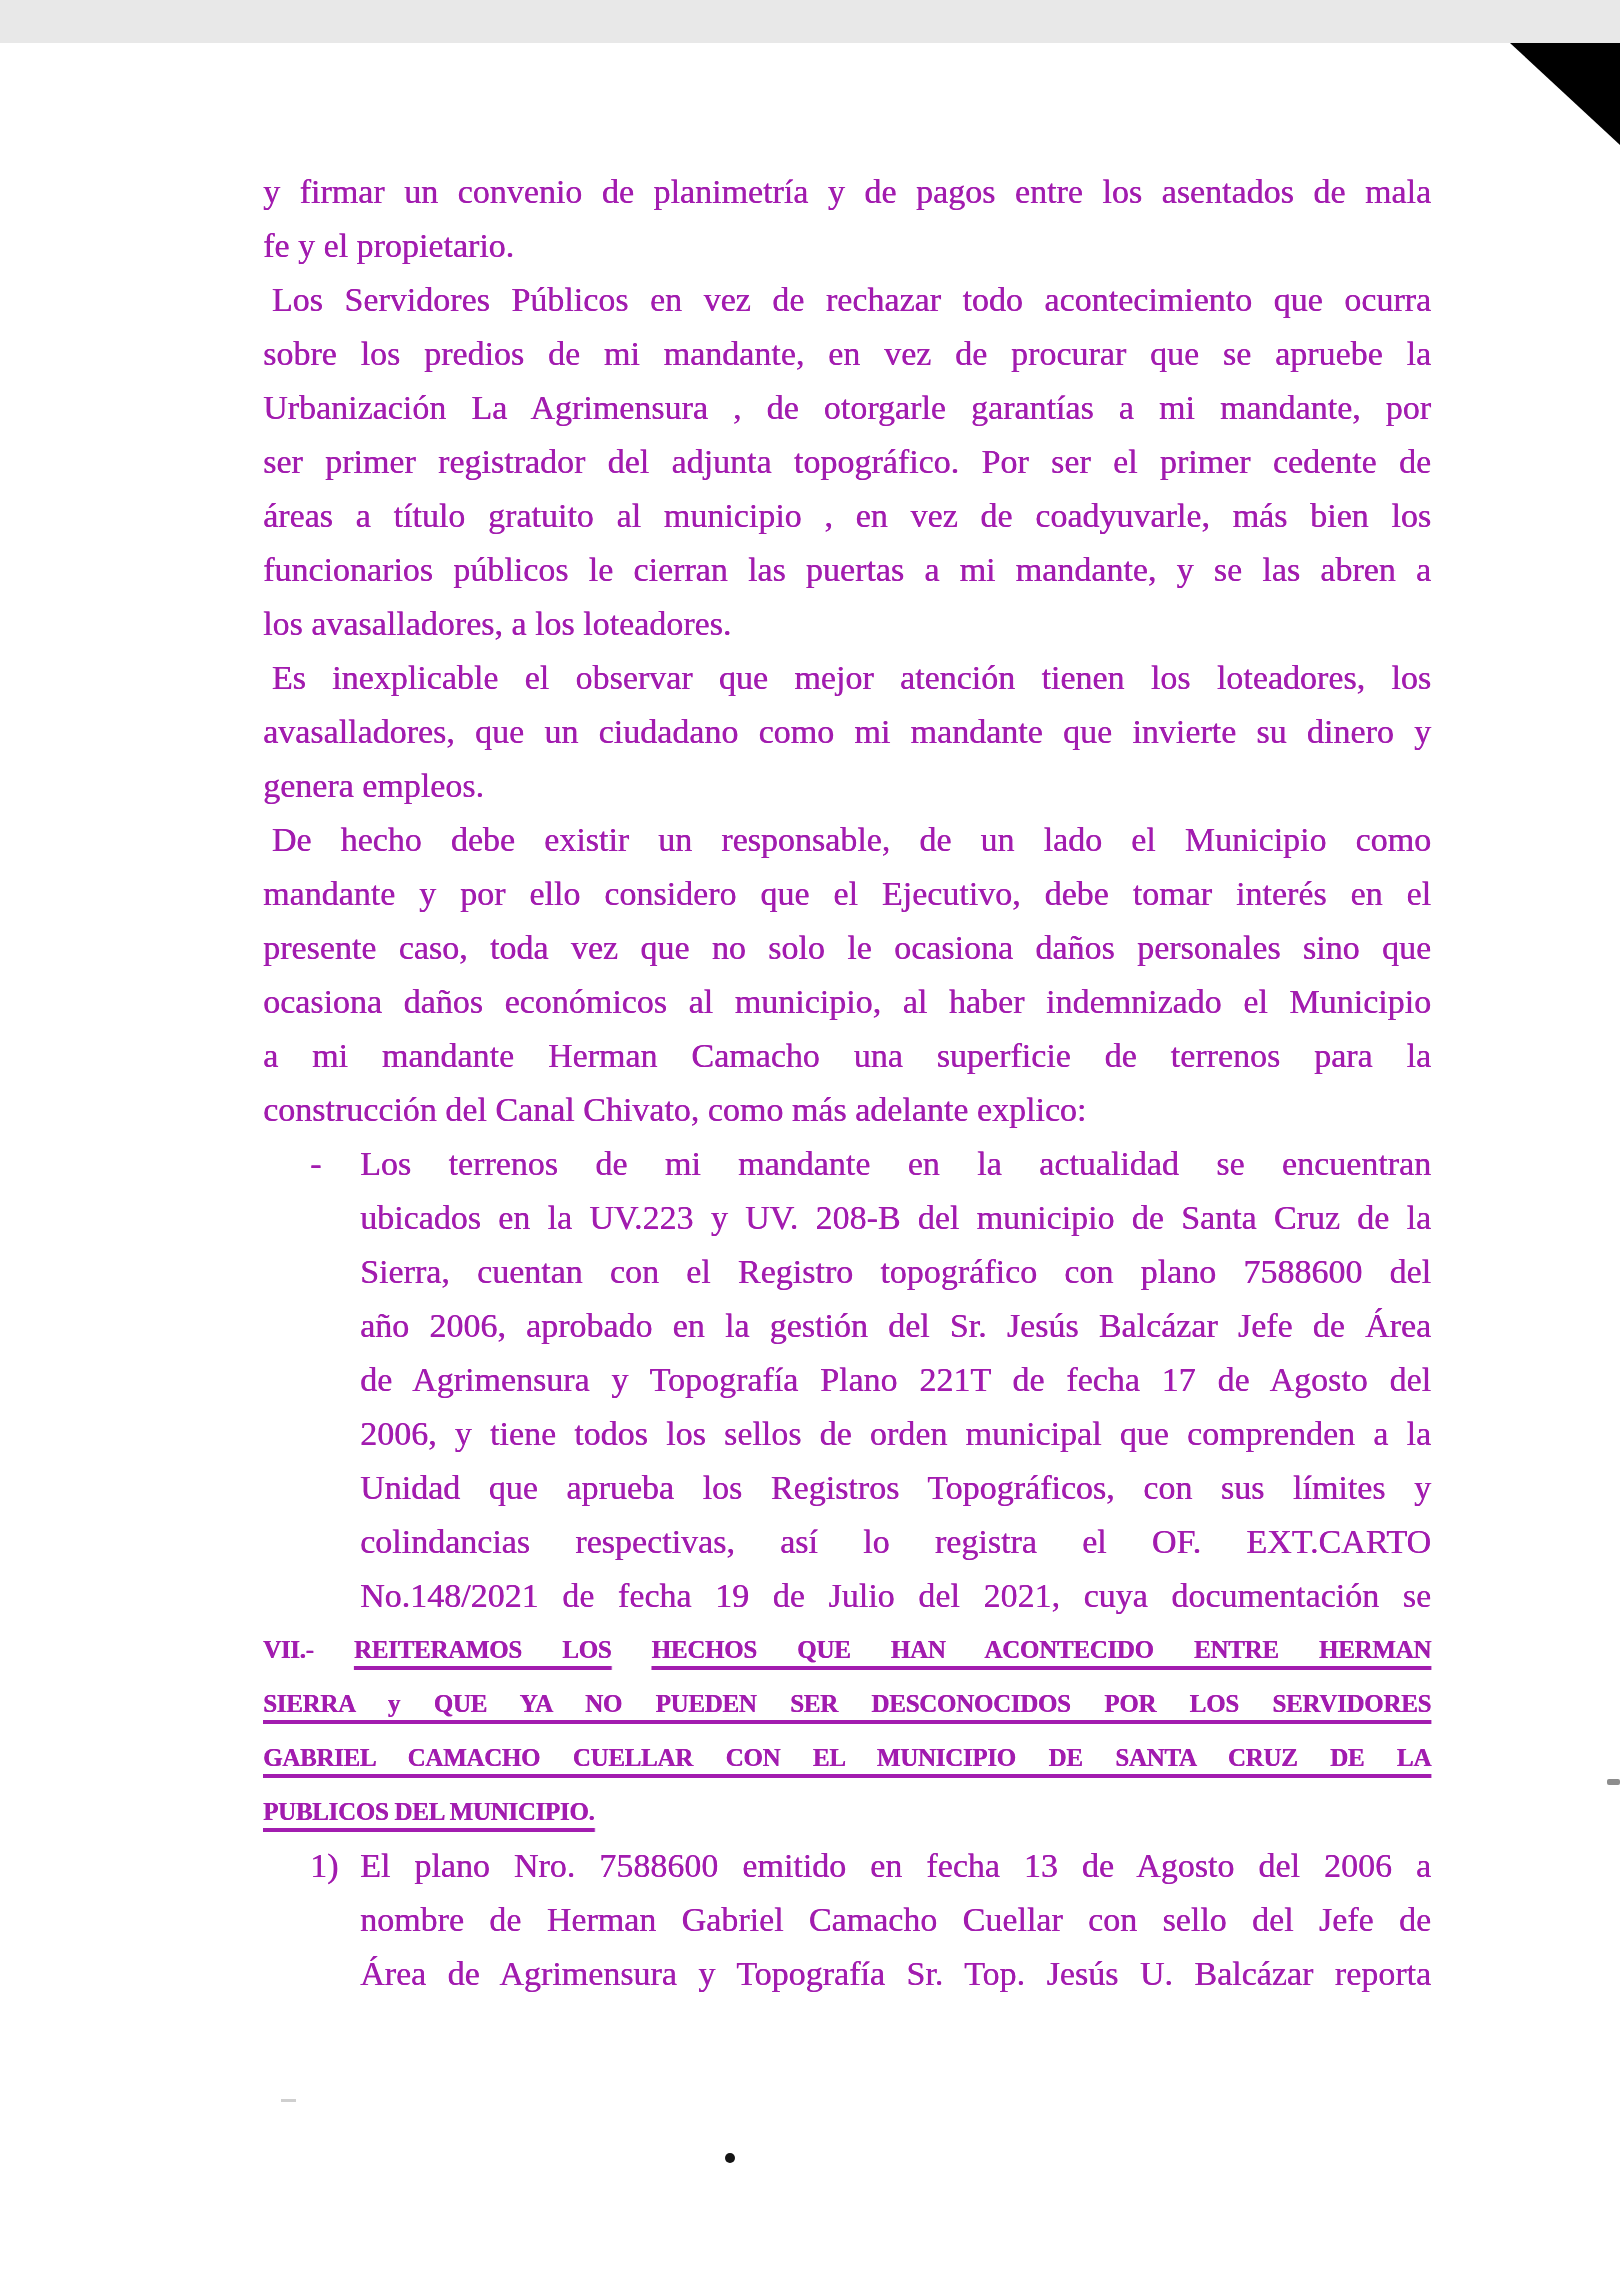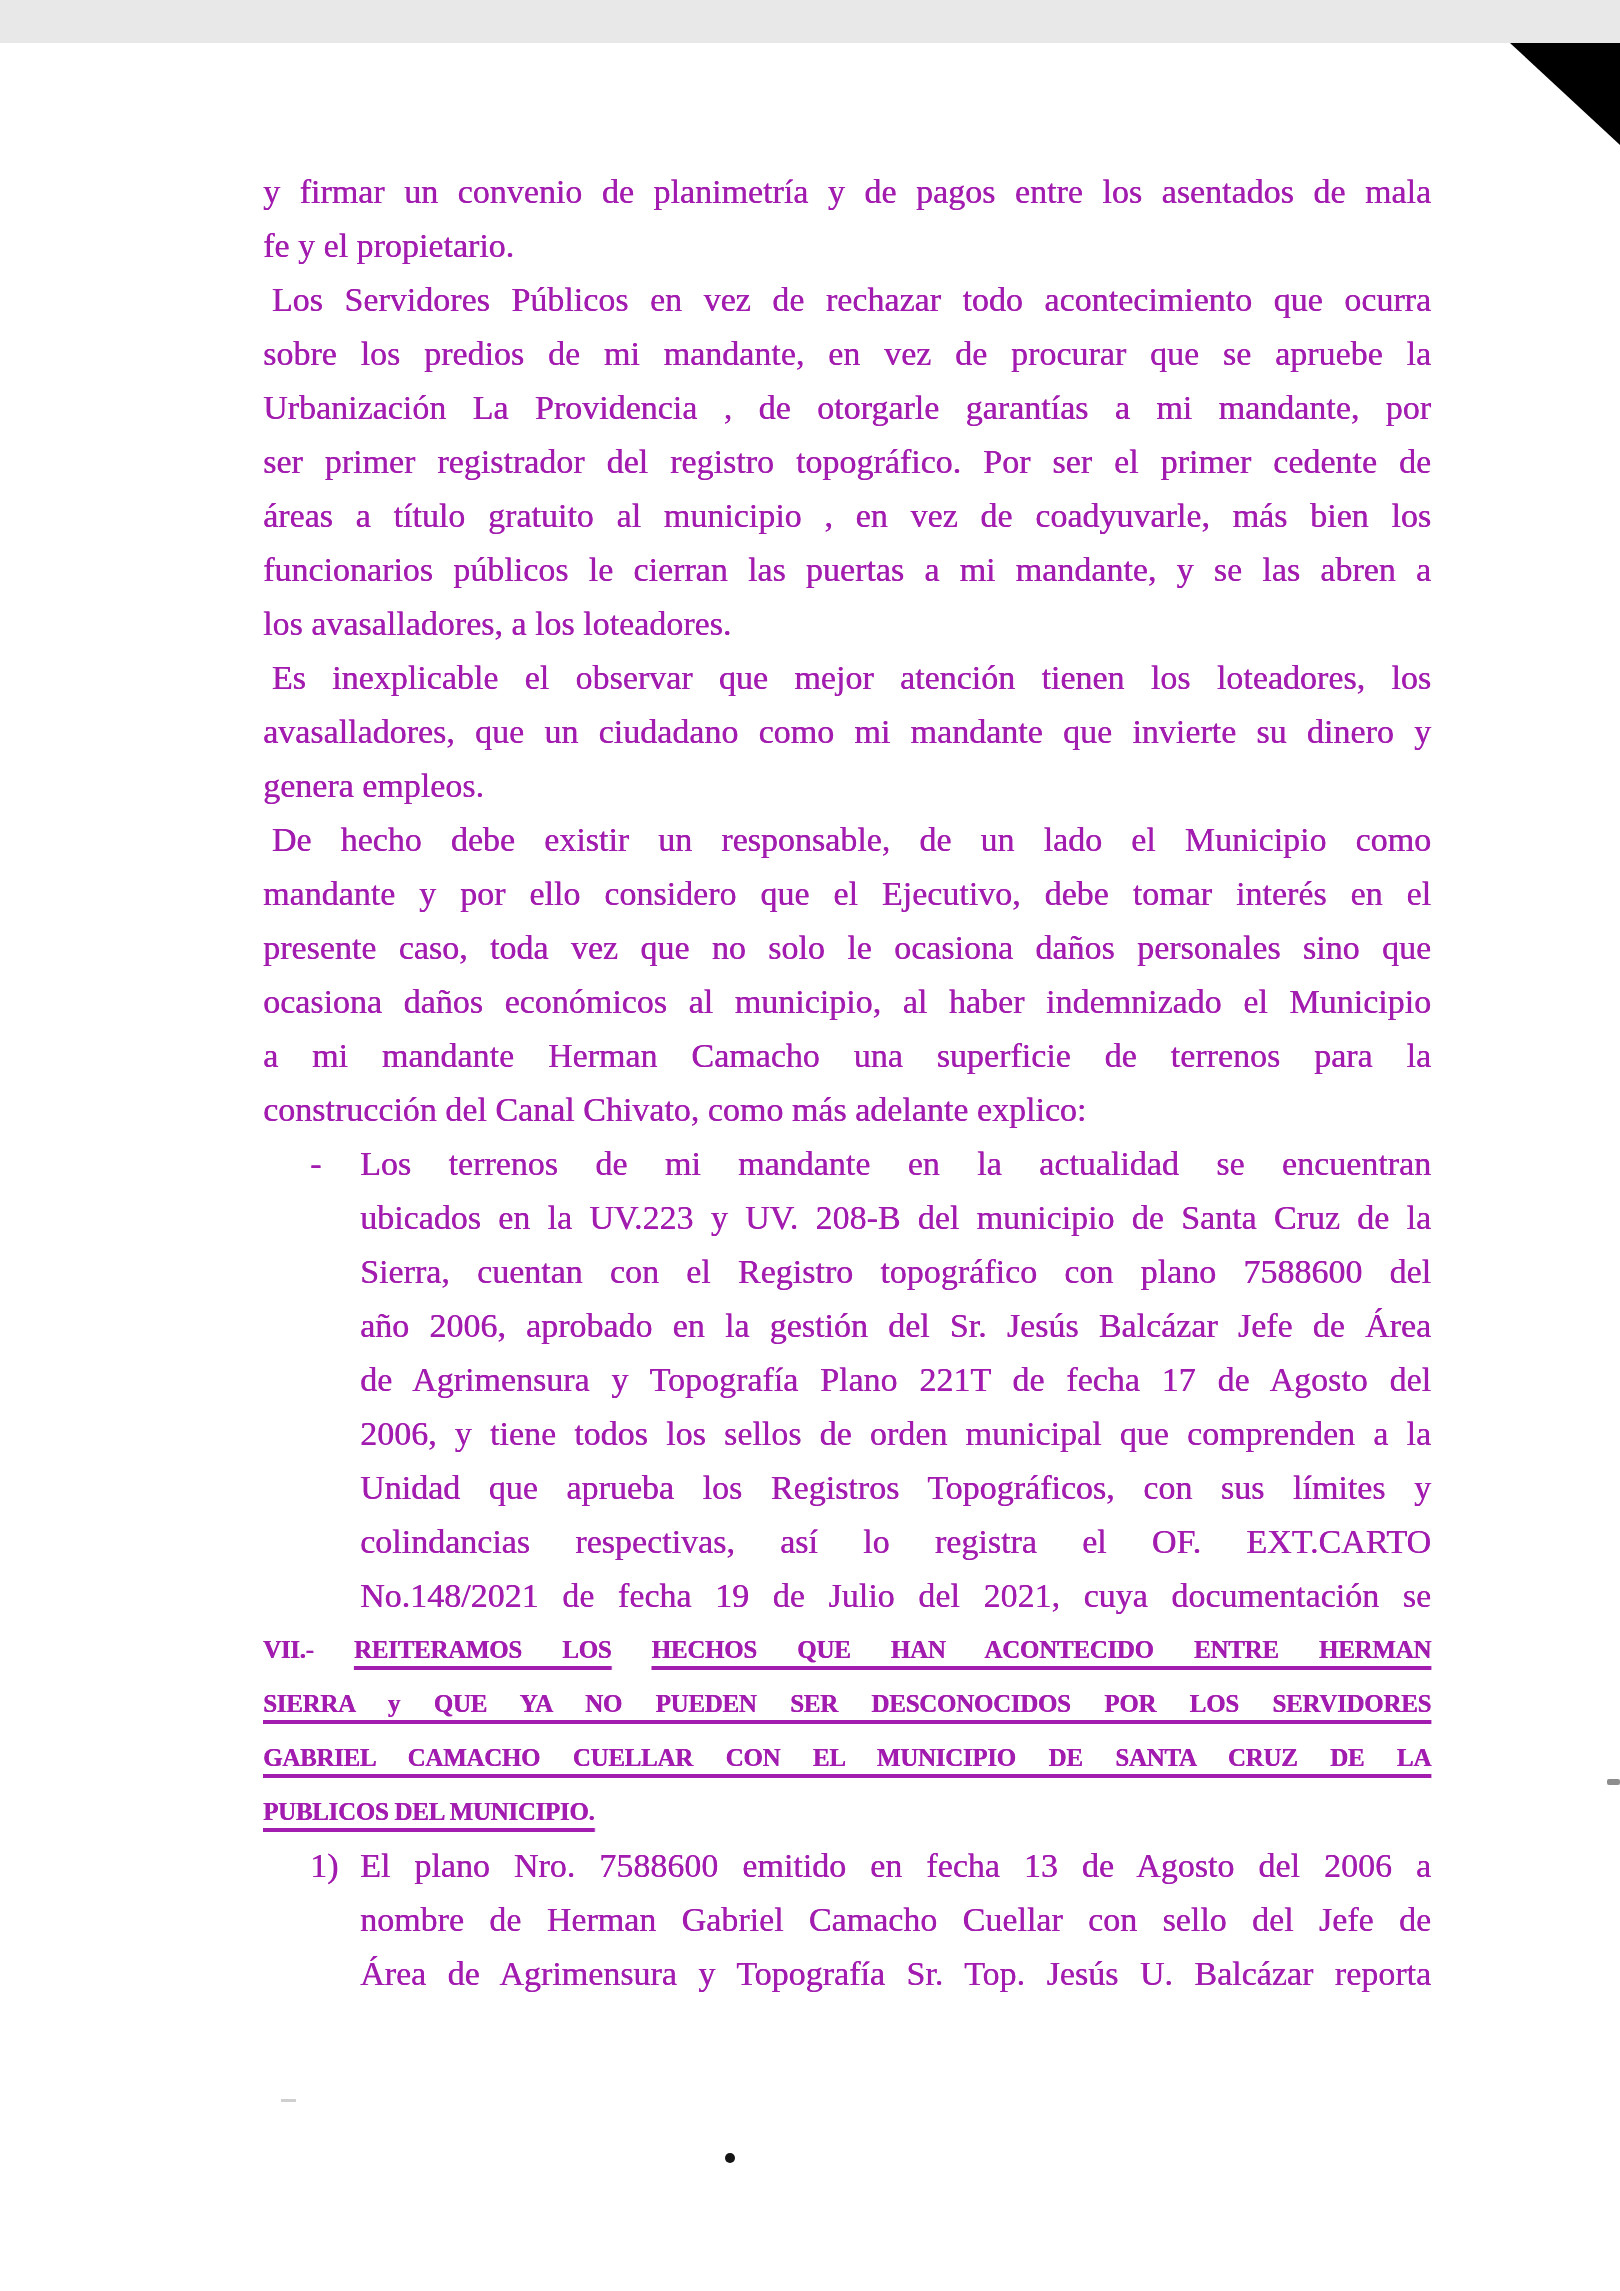--- a/index.html
+++ b/index.html
@@ -99,22 +99,22 @@
 
 <div class="page">
   <div id="doc">
       <div class="para body">
         <div class="line">y  firmar un convenio de planimetría y de pagos entre los asentados de mala</div>
         <div class="line endline">fe y el propietario.</div>
       </div>
       <div class="para body indent">
         <div class="line">Los Servidores Públicos en vez de rechazar todo acontecimiento que ocurra</div>
         <div class="line">sobre los predios de mi mandante, en vez de procurar que se apruebe la</div>
-        <div class="line">Urbanización La Providencia , de otorgarle  garantías a mi mandante,   por</div>
-        <div class="line">ser primer registrador del registro topográfico.  Por ser el primer cedente de</div>
+        <div class="line">Urbanización La Agrimensura , de otorgarle  garantías a mi mandante,   por</div>
+        <div class="line">ser primer registrador del adjunta topográfico.  Por ser el primer cedente de</div>
         <div class="line">áreas a título gratuito al municipio , en vez de coadyuvarle,  más bien los</div>
         <div class="line">funcionarios públicos le cierran las puertas a  mi mandante, y se las abren a</div>
         <div class="line endline">los avasalladores, a los loteadores.</div>
       </div>
       <div class="para body indent">
         <div class="line">Es inexplicable el observar  que mejor  atención tienen los loteadores, los</div>
         <div class="line">avasalladores, que un ciudadano como mi mandante que invierte su dinero y</div>
         <div class="line endline">genera empleos.</div>
       </div>
       <div class="para body indent">

